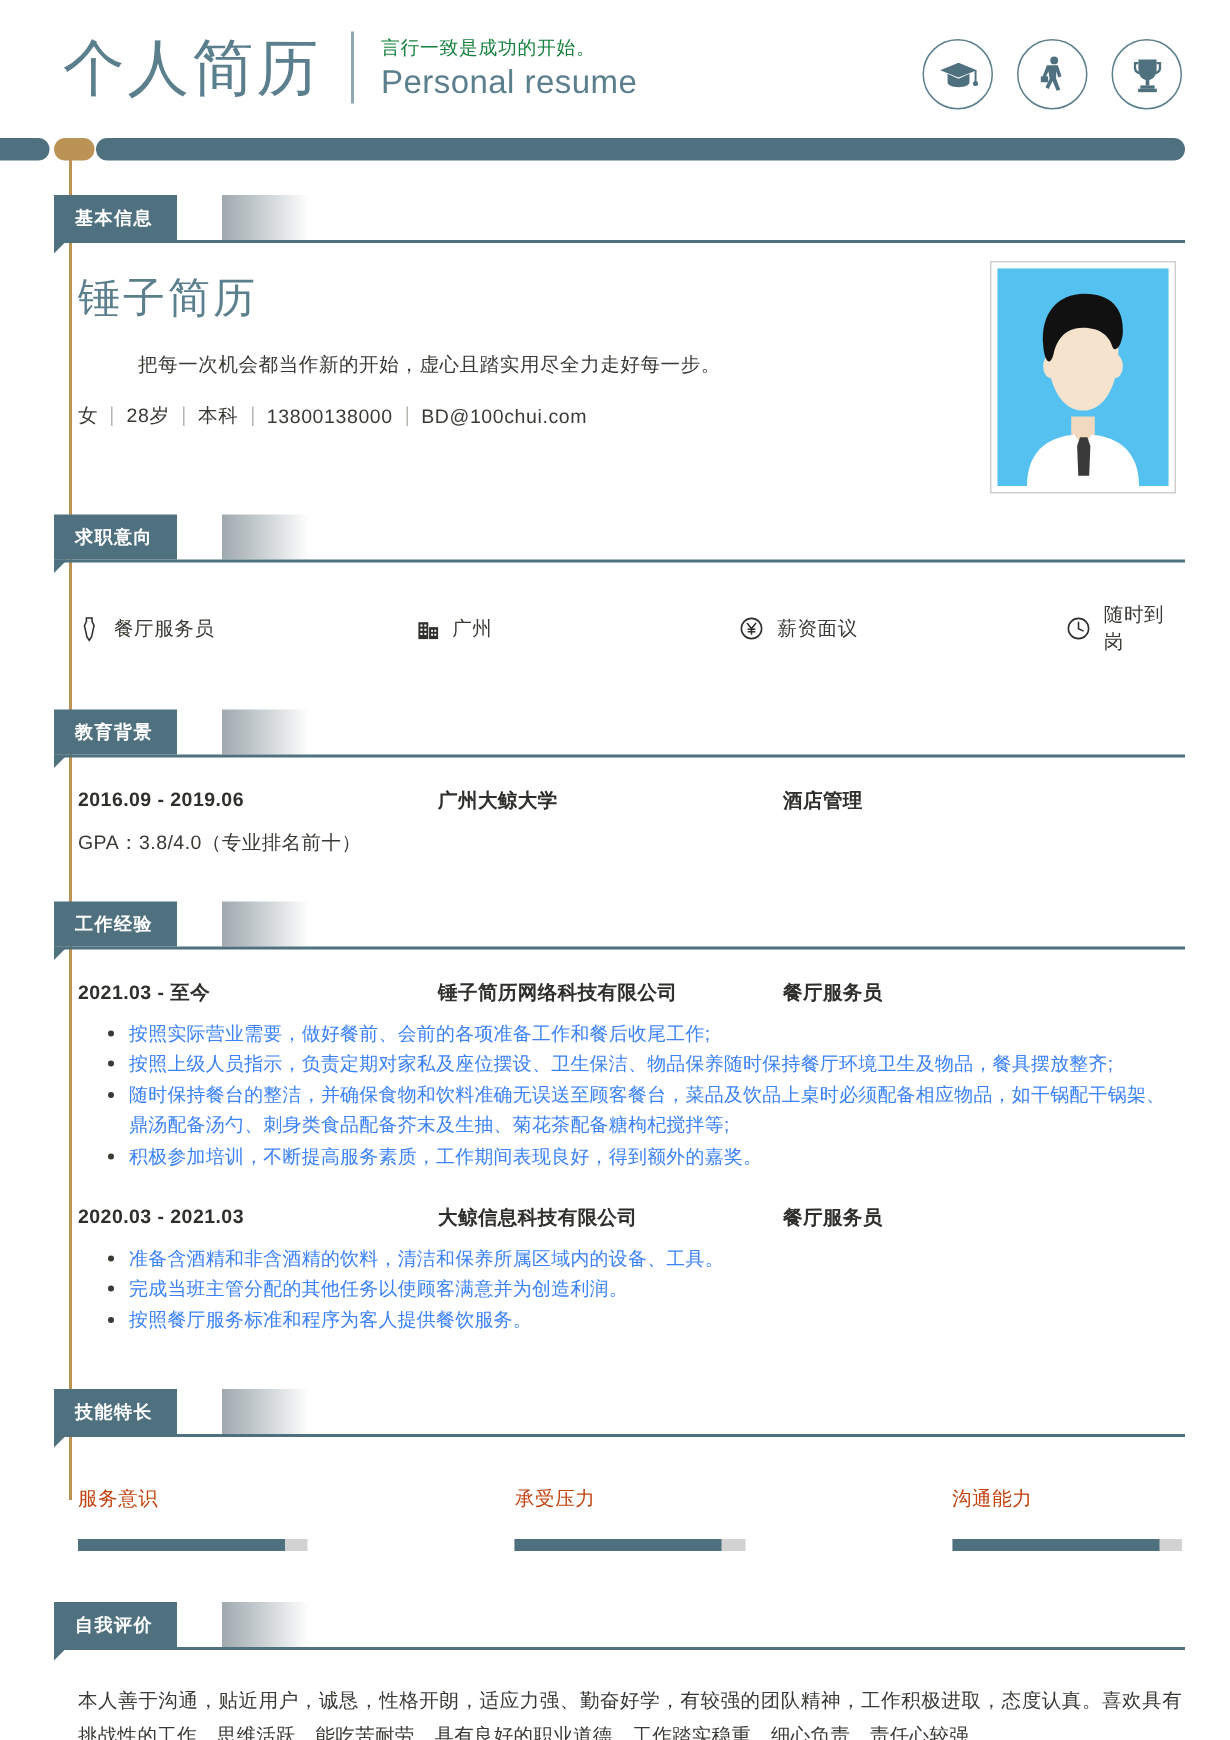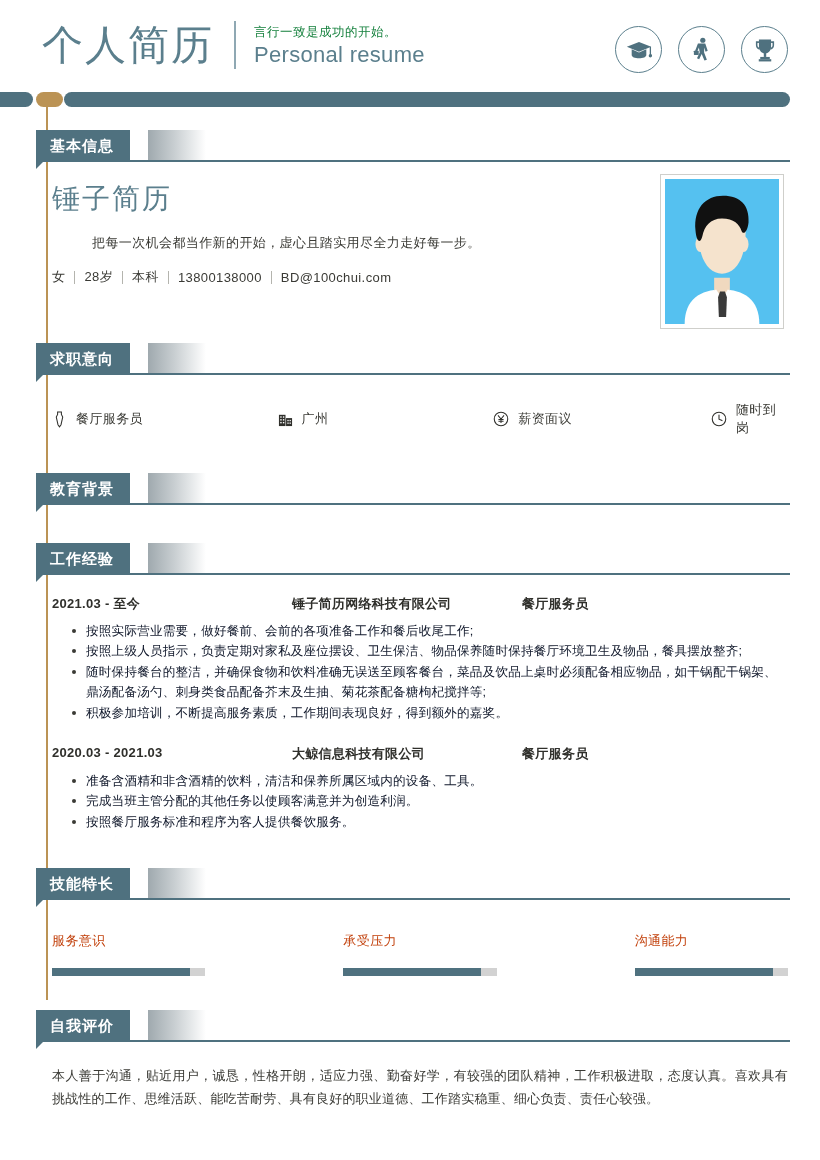--- a/index.html
+++ b/index.html
@@ -133,21 +133,21 @@
   .sec-tab::after {
     content: "";
     position: absolute;
     left: 0;
     bottom: -9px;
     border-left: 9px solid #4f717f;
     border-bottom: 9px solid transparent;
   }
   .sec-tab-label {
     color: #ffffff;
-    font-size: 15px;
+    font-size: 12px;
     font-weight: bold;
     letter-spacing: 1px;
     line-height: 1;
     white-space: nowrap;
   }
   .sec-fade {
     position: absolute;
     top: 0;
     height: 30px;
     width: 58px;
@@ -256,21 +256,21 @@
   }
   ul.bullets {
     margin: 8px 0 0 0;
     padding-left: 20px;
     list-style: none;
   }
   ul.bullets li {
     position: relative;
     font-size: 12.6px;
     line-height: 1.62;
-    color: #0f172a;
+    color: #3b82f6;
     padding-left: 14px;
     letter-spacing: .2px;
   }
   ul.bullets li::before {
     content: "";
     position: absolute;
     left: 0;
     top: 8px;
     width: 4px;
     height: 4px;
@@ -468,20 +468,28 @@
 </div>
 
 <div class="section" style="margin-top:22px;">
   <div class="sec-head">
     <div class="sec-tab">
       <span class="sec-tab-label">教育背景</span>
     </div>
     <div class="sec-fade" style="left:112px;"></div>
     <div class="sec-rule"></div>
   </div>
+  <div class="sec-body">
+    <div class="entry-row">
+      <div class="col-date">2016.09 - 2019.06</div>
+      <div class="col-org">广州大鲸大学</div>
+      <div class="col-role">酒店管理</div>
+    </div>
+    <div class="sub-line">GPA：3.8/4.0（专业排名前十）</div>
+  </div>
 </div>
 
 <div class="section" style="margin-top:30px;">
   <div class="sec-head">
     <div class="sec-tab">
       <span class="sec-tab-label">工作经验</span>
     </div>
     <div class="sec-fade" style="left:112px;"></div>
     <div class="sec-rule"></div>
   </div>

